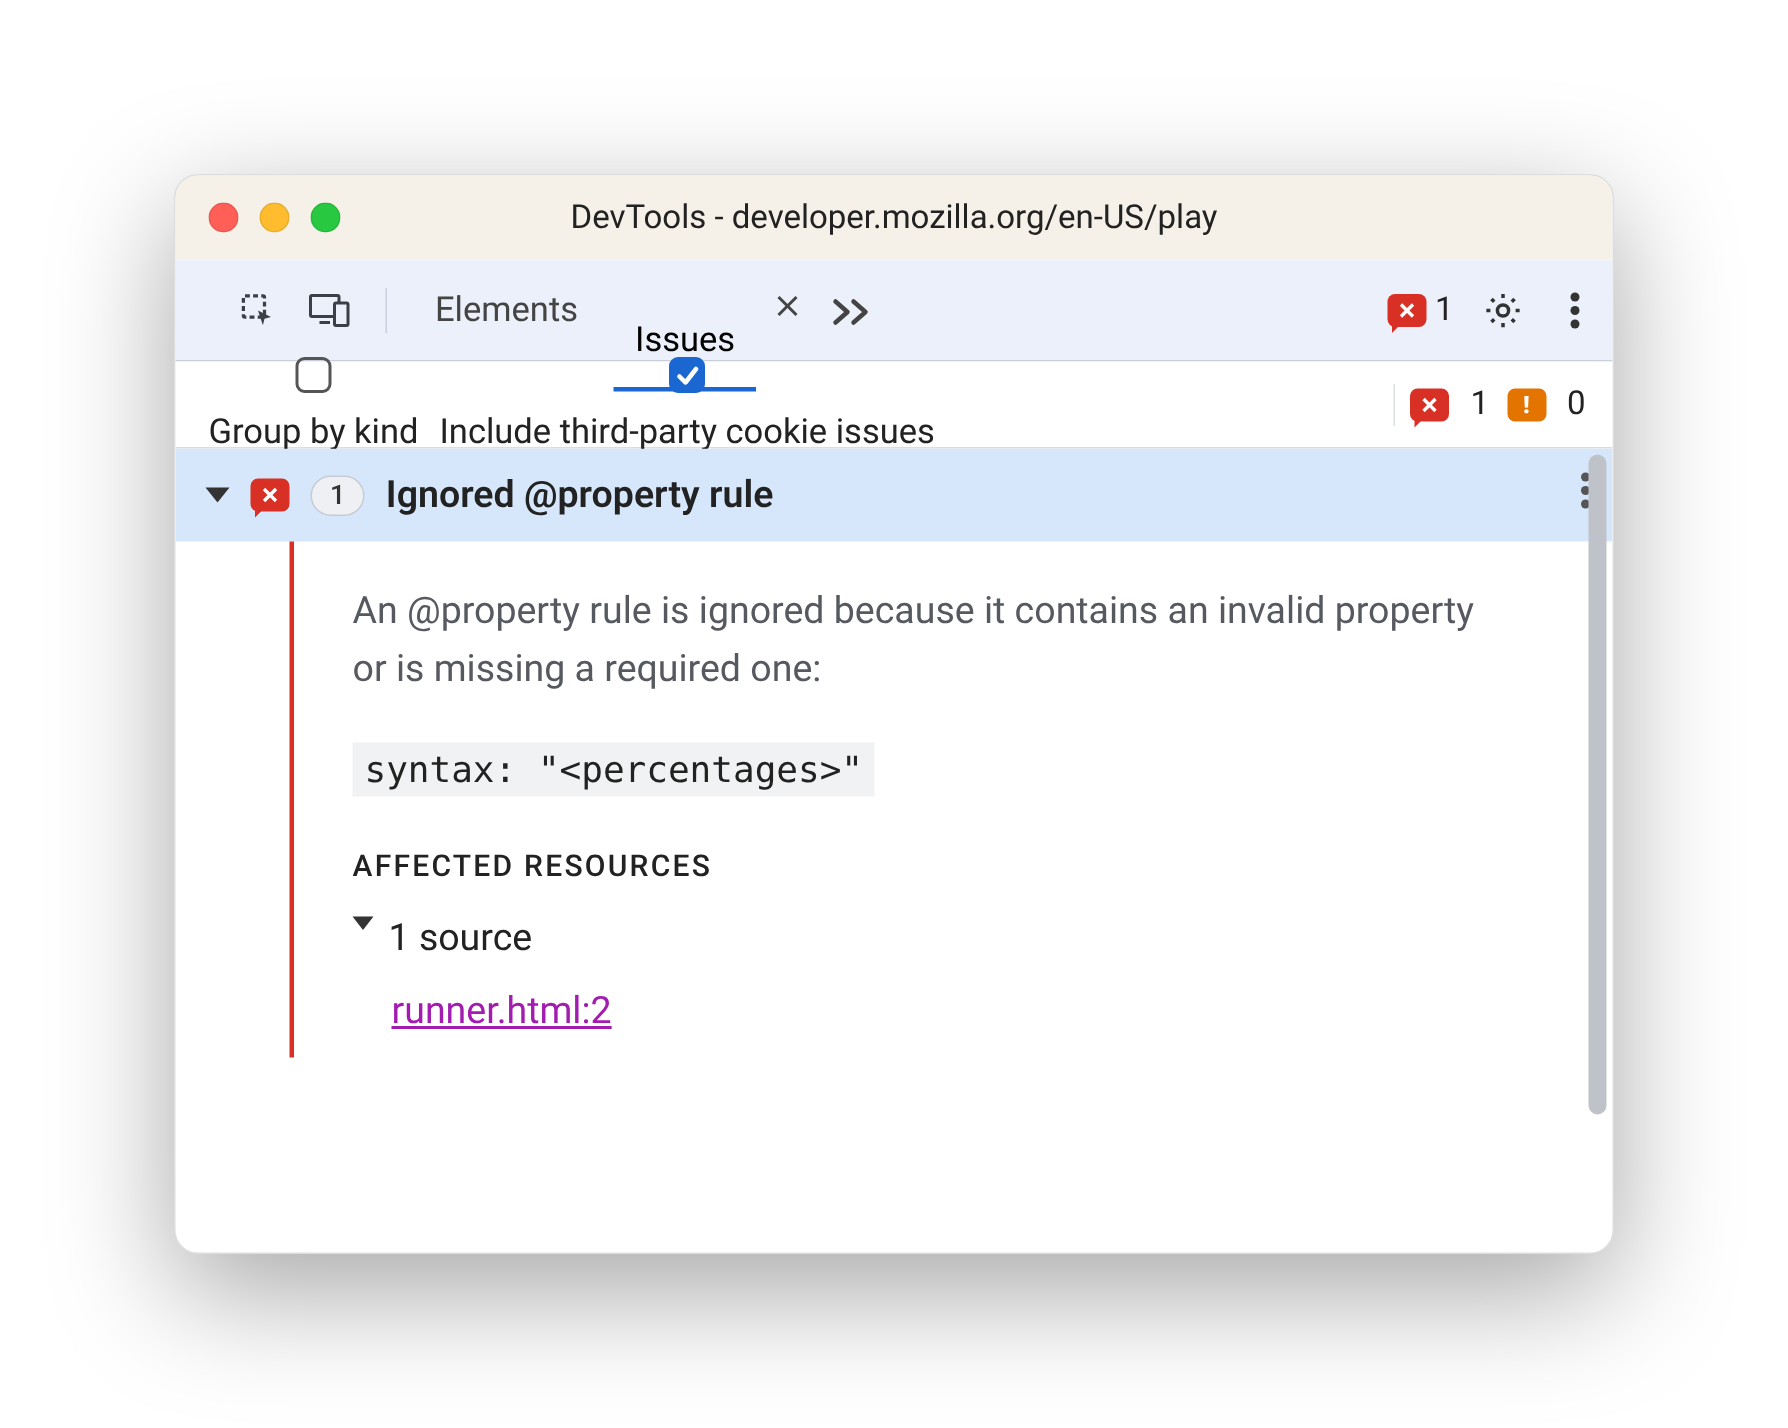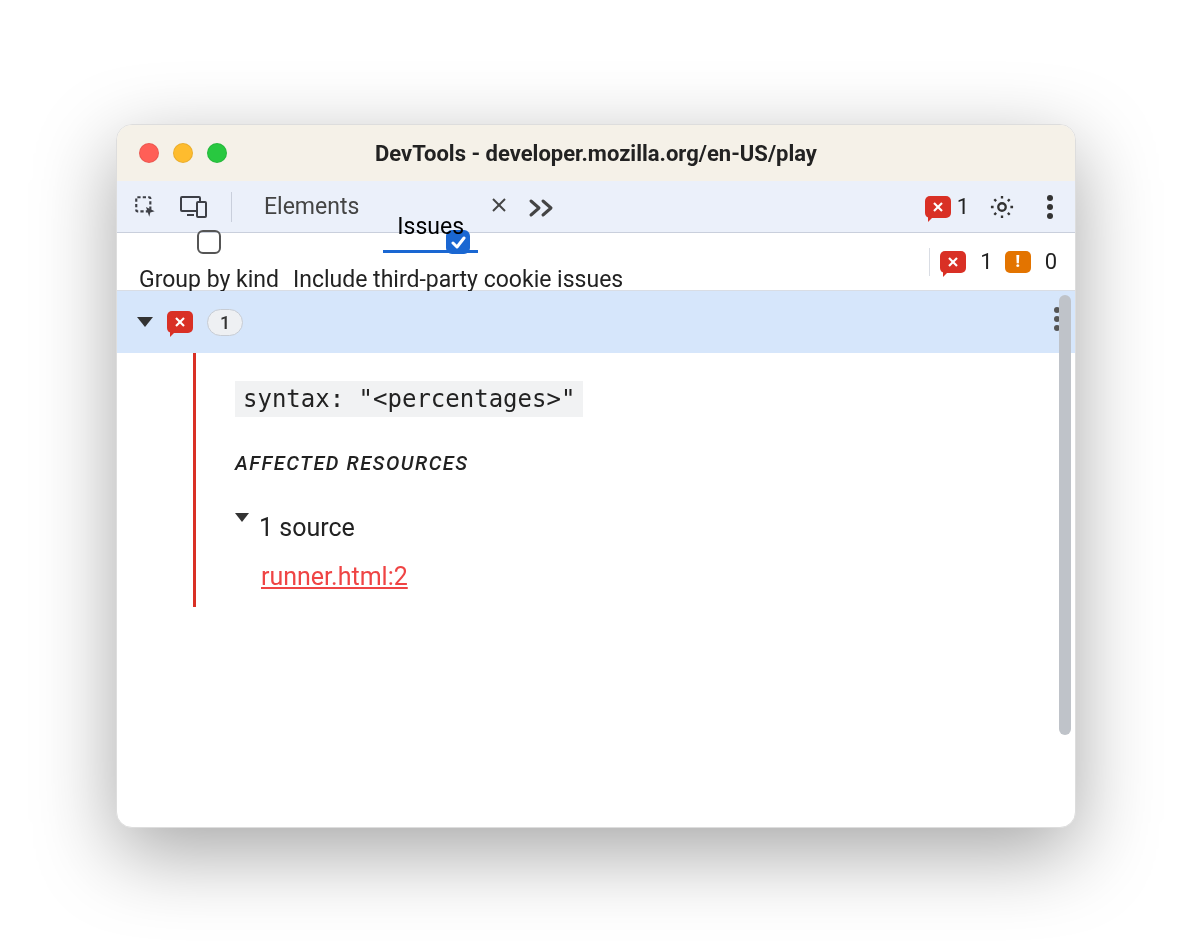--- a/index.html
+++ b/index.html
@@ -37,34 +37,34 @@
     padding-left: 22px;
   }
   .dot { width: 20px; height: 20px; border-radius: 50%; }
   .dot.red { background: #ff5f57; border:1px solid rgba(0,0,0,.08);}
   .dot.yellow { background: #febc2e; border:1px solid rgba(0,0,0,.08);}
   .dot.green { background: #28c840; border:1px solid rgba(0,0,0,.08);}
   .title {
     position: absolute;
     left: 0; right: 0;
     text-align: center;
-    font-weight: 700;
+    font-weight: 400;
     font-size: 22px;
     color: #222;
     pointer-events: none;
   }
 
   
   .tabbar {
-    height: 52px;
+    height: 68px;
     background: #ebf0fa;
     display: flex;
     align-items: center;
     border-bottom: 1px solid #c9cfdc;
-    padding: 0 6px 0 10px;
+    padding: 0 6px 0 36px;
     gap: 10px;
   }
   .iconbtn {
     width: 38px; height: 38px;
     display:flex; align-items:center; justify-content:center;
     color:#3d3f46;
     cursor:pointer;
     font-size: 26px;
   }
   .divider-v {
@@ -206,32 +206,31 @@
     font-size:24px;
     background:#f1f2f3;
     padding:4px 8px;
     display:inline-block;
     color:#222;
   }
   .sect-title {
     font-size:20px;
     letter-spacing:1.5px;
     color:#222;
-    margin: 34px 0 38px;
+    margin: 34px 0 22px;
     font-weight:500;
-    font-style:italic;
   }
   .src-row { display:flex; align-items:flex-start; gap:10px; font-size:25px; color:#222; margin-bottom:20px;}
   .tri-sm {
     width:0;height:0;
     border-left:7px solid transparent;
     border-right:7px solid transparent;
     border-top:9px solid #333;
   }
-  .link { color:#ef4444; text-decoration:underline; font-size:25px; margin-left:26px; cursor:pointer; display:inline-block; margin-bottom:16px;}
+  .link { color:#a21caf; text-decoration:underline; font-size:25px; margin-left:26px; cursor:pointer; display:inline-block; margin-bottom:16px;}
 </style>
 </head>
 <body>
 
 <div class="window-wrap">
 <div class="window">
 
   <div class="titlebar">
     <div class="traffic">
       <div class="dot red"></div>
@@ -330,31 +329,33 @@
       <div class="issue-header">
         <span class="tri"></span>
         <span class="badge-err">
           <svg width="12" height="12" viewBox="0 0 12 12" stroke="#fff" stroke-width="2.2">
                 <line x1="2" y1="2" x2="10" y2="10"></line>
                 <line x1="10" y1="2" x2="2" y2="10"></line>
               </svg>
           <span class="corner"></span>
         </span>
         <span class="count-pill">1</span>
+        <span>Ignored @property rule</span>
         <span class="more-v">
           <svg width="8" height="26" viewBox="0 0 8 26" fill="#555">
                 <circle cx="4" cy="4" r="3"></circle>
                 <circle cx="4" cy="13" r="3"></circle>
                 <circle cx="4" cy="22" r="3"></circle>
               </svg>
         </span>
       </div>
 
       <div class="issue-body">
         <div class="issue-inner">
+          <p class="desc">An @property rule is ignored because it contains an invalid property or is missing a required one:</p>
           <span class="code">syntax: "&lt;percentages&gt;"</span>
           <div class="sect-title">AFFECTED RESOURCES</div>
           <div class="src-row">
             <span class="tri-sm"></span>
             <span>1 source</span>
           </div>
           <a class="link">runner.html:2</a>
         </div>
       </div>
 

